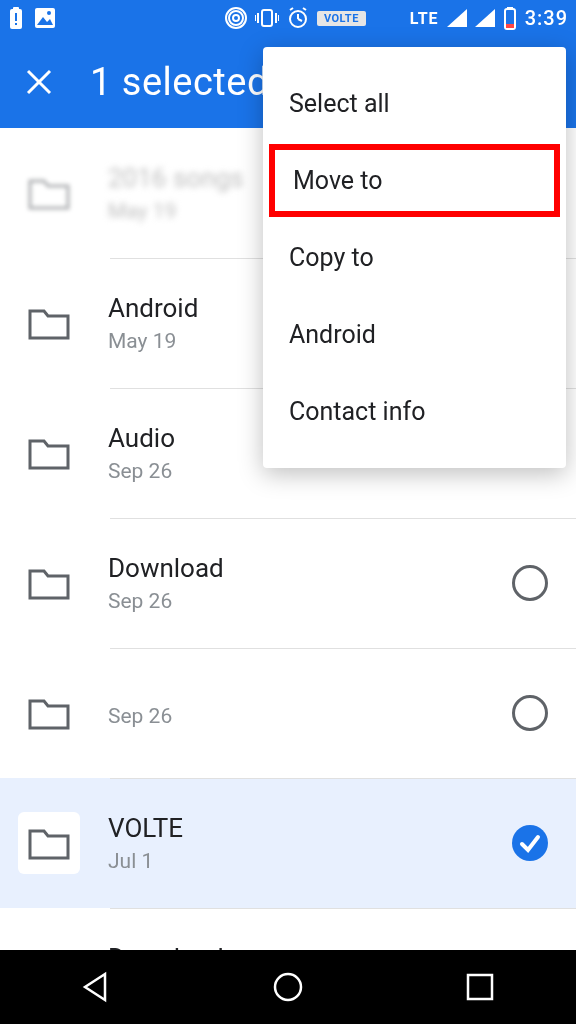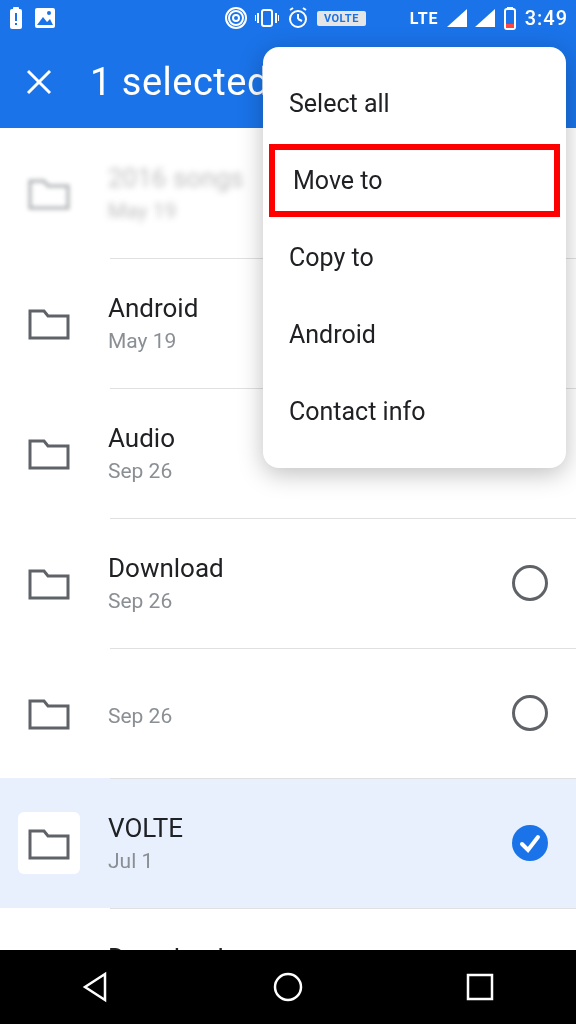--- a/index.html
+++ b/index.html
@@ -27,21 +27,21 @@
   .row-name { font-size:26px; color:#202124; }
   .row-sub { font-size:21px; color:#8a8f94; margin-top:6px; }
   .radio { width:36px; height:36px; border:3px solid #5f6368; border-radius:50%; margin-right:10px; }
   .check { width:36px; height:36px; border-radius:50%; background:#1a73e8; display:flex; align-items:center; justify-content:center; margin-right:10px;}
   .check svg { stroke:#fff; }
   .row.selected { background:#e8f0fe; }
   .row.selected .folder-icon-wrap { background:#fff; border-radius:6px; box-shadow:0 0 0 0; }
   .row.blurred .row-name, .row.blurred .row-sub { color:#bfbfbf; filter: blur(3px); }
   .row.blurred .folder-icon-wrap svg { filter: blur(2px); opacity:0.5; }
   
-  .popup { position:absolute; top:47px; right:10px; width:303px; background:#fff; border-radius:16px; box-shadow:0 6px 24px rgba(0,0,0,0.25); padding: 18px 0; z-index:20;}
+  .popup { position:absolute; top:47px; right:10px; width:303px; background:#fff; border-radius:4px; box-shadow:0 6px 24px rgba(0,0,0,0.25); padding: 18px 0; z-index:20;}
   .popup-item { font-size:25px; color:#202124; padding: 24px 26px; }
   .popup-item.highlighted { outline:6px solid #ff0000; outline-offset:-8px; margin: 0 4px; }
   
   .nav-bar { position:absolute; bottom:0; left:0; right:0; height:74px; background:#000; display:flex; align-items:center; justify-content:space-around; }
   .nav-btn { width:60px; height:60px; display:flex; align-items:center; justify-content:center; }
 </style>
 </head>
 <body>
 <div class="screen">
 
@@ -101,21 +101,21 @@
             <polygon points="0,18 20,18 20,0" fill="#fff"></polygon>
           </svg>
       </span>
       <span class="sb-icon">
         <svg width="14" height="24" viewBox="0 0 14 24">
             <rect x="2" y="3" width="10" height="20" rx="2" fill="none" stroke="#fff" stroke-width="2"></rect>
             <rect x="4" y="1" width="6" height="3" fill="#fff"></rect>
             <rect x="3" y="18" width="8" height="4" fill="#ff4444"></rect>
           </svg>
       </span>
-      <span class="clock">3:49</span>
+      <span class="clock">3:39</span>
     </div>
   </div>
 
   <div class="app-bar">
     <div class="close-btn">
       <svg width="32" height="32" viewBox="0 0 32 32" fill="none" stroke-width="3">
           <line x1="5" y1="5" x2="27" y2="27"></line>
           <line x1="27" y1="5" x2="5" y2="27"></line>
         </svg>
     </div>

